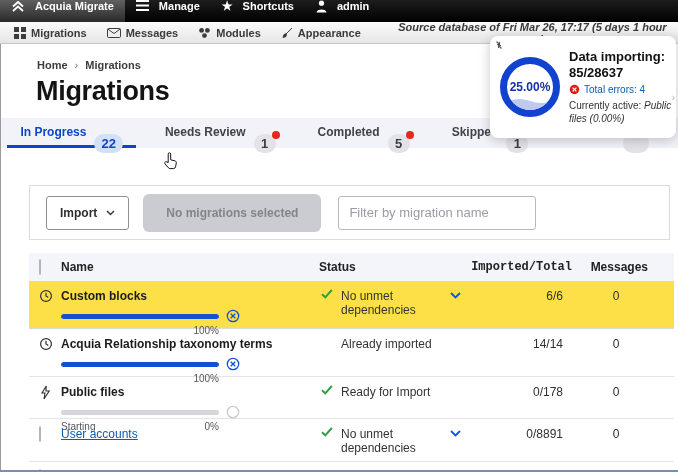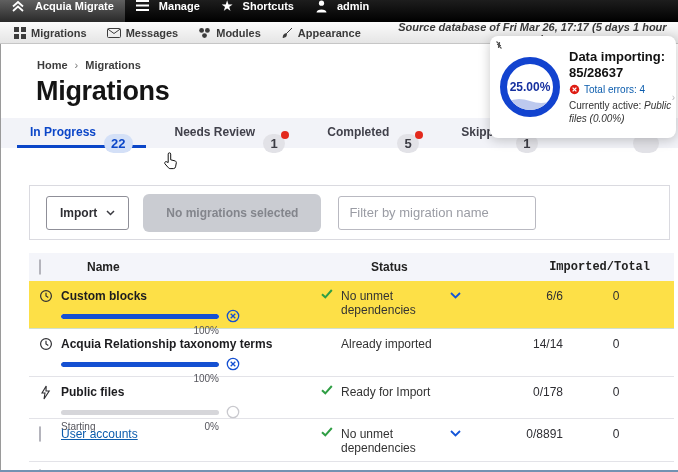--- a/index.html
+++ b/index.html
@@ -23,21 +23,21 @@
 
   
   .page{position:relative;height:428px;border-left:1px solid #9a9a9a;background:#fff;}
   .breadcrumb{padding:15px 0 0 36px;font-size:11px;font-weight:bold;color:#3d3d3d;
               display:flex;gap:7px;align-items:center;}
   .crumb-sep{color:#777;font-weight:normal;}
   .crumb-link{cursor:pointer;}
   .page-title{margin:5px 0 0 35px;font-size:27px;font-weight:bold;color:#141414;letter-spacing:-.3px;}
 
   
-  .tab-strip{margin-top:11px;height:30px;background:#f2f3f8;display:flex;padding-left:16px;}
+  .tab-strip{margin-top:11px;height:30px;background:#f2f3f8;display:flex;padding-left:16px;justify-content:flex-end;}
   .tab{position:relative;display:flex;align-items:center;gap:8px;padding:0 13px;margin-right:16px;
        border-bottom:3px solid transparent;box-sizing:border-box;font-size:12px;font-weight:bold;
        color:#41414b;cursor:pointer;white-space:nowrap;}
   .tab.active{color:#0b46c8;border-bottom-color:#0b46c8;}
   .badge{position:relative;background:#e2e2e7;color:#3c3c44;border-radius:10px;
          padding:2px 7px;font-size:13px;font-weight:bold;min-width:8px;text-align:center;margin-top:24px;}
   .tab.active .badge{background:#d4e0f7;color:#0b46c8;}
   .badge.sliver{min-width:12px;}
   .dot{position:absolute;top:-3px;right:-4px;width:8px;height:8px;border-radius:50%;background:#e3291d;}
 
@@ -65,21 +65,21 @@
               font-size:12px;font-weight:bold;color:#2e2e33;display:flex;align-items:center;gap:9px;
               cursor:pointer;font-family:inherit;}
   .disabled-btn{height:38px;margin-left:14px;padding:0 23px;background:#caccd2;border:none;
                 border-radius:6px;font-size:12px;font-weight:bold;color:#83858c;font-family:inherit;}
   .filter-input{height:32px;width:176px;margin-left:17px;border:1px solid #b9b9c1;border-radius:3px;
                 font-size:13px;padding:0 10px;color:#333;font-family:inherit;outline:none;}
   .filter-input::placeholder{color:#9a9ca4;}
 
   
   .mig-table{margin:13px 4px 0 28px;font-size:12px;}
-  .thead{display:flex;background:#f4f5fa;height:28px;align-items:center;font-weight:bold;color:#222;gap:26px;}
+  .thead{display:flex;background:#f4f5fa;height:28px;align-items:center;font-weight:bold;color:#222;}
   .trow{display:flex;border-bottom:1px solid #e3e3e8;align-items:flex-start;background:#fff;}
   .trow.highlight{background:#fde047;border-bottom-color:#cfe0d1;}
   .c-sel{width:32px;box-sizing:border-box;padding-left:10px;flex:none;}
   .c-name{width:250px;box-sizing:border-box;flex:none;}
   .c-status{width:160px;box-sizing:border-box;padding-left:8px;display:flex;
             align-items:flex-start;gap:6px;flex:none;}
   .c-imp{width:105px;box-sizing:border-box;text-align:right;flex:none;}
   .c-msg{width:80px;box-sizing:border-box;flex:none;}
   .thead .c-imp{padding-right:4px;font-family:Liberation Mono, monospace;}
   .thead .c-msg{text-align:right;padding-right:8px;}

